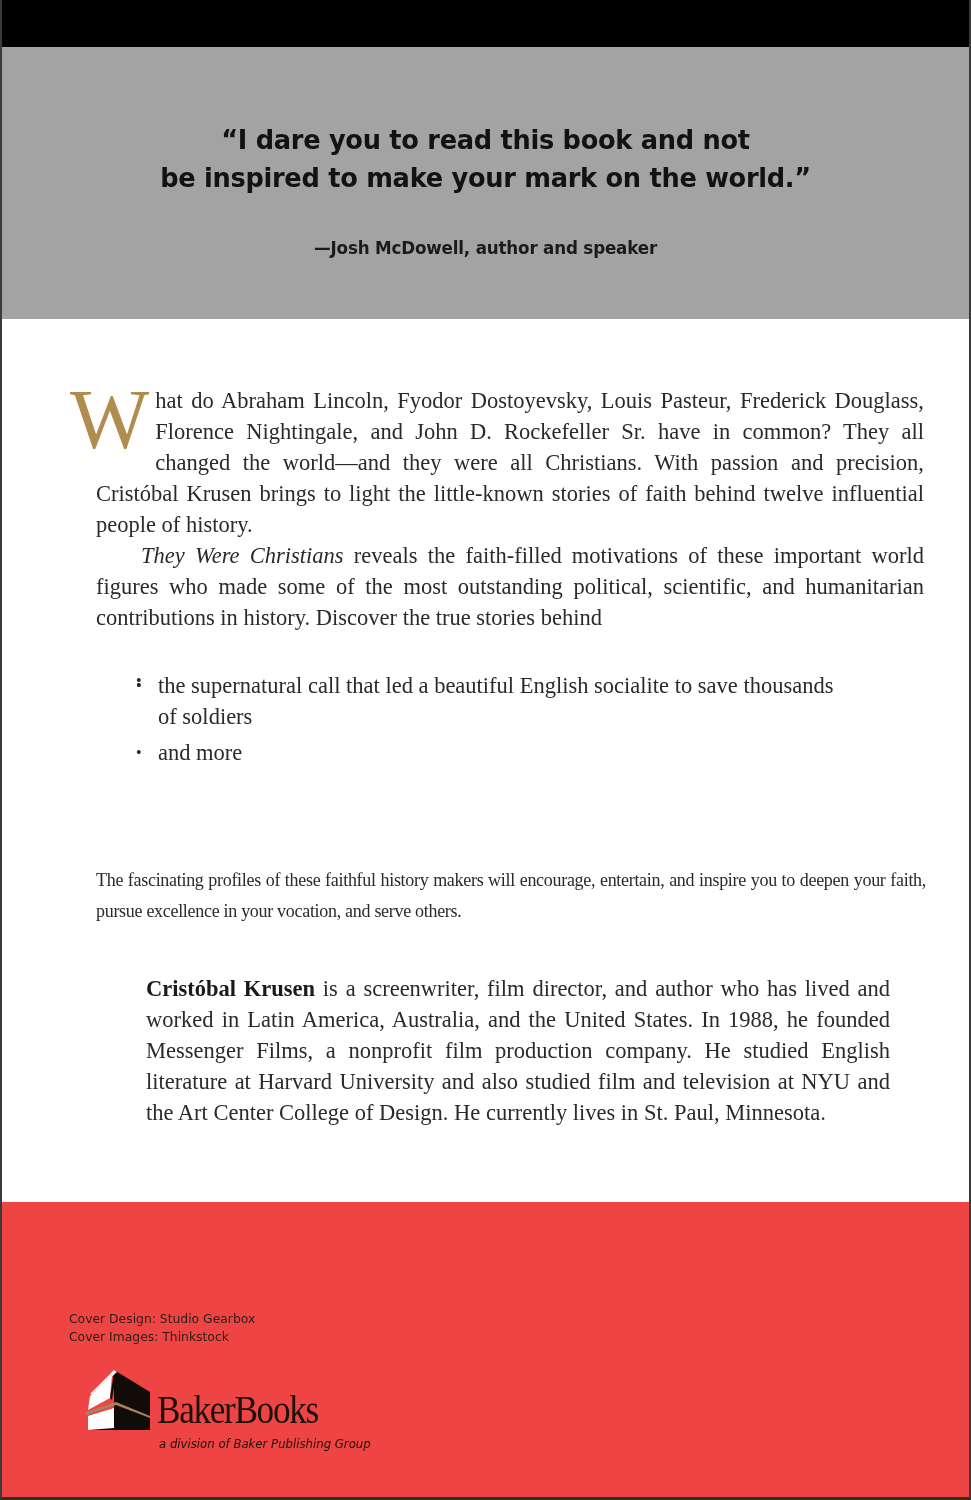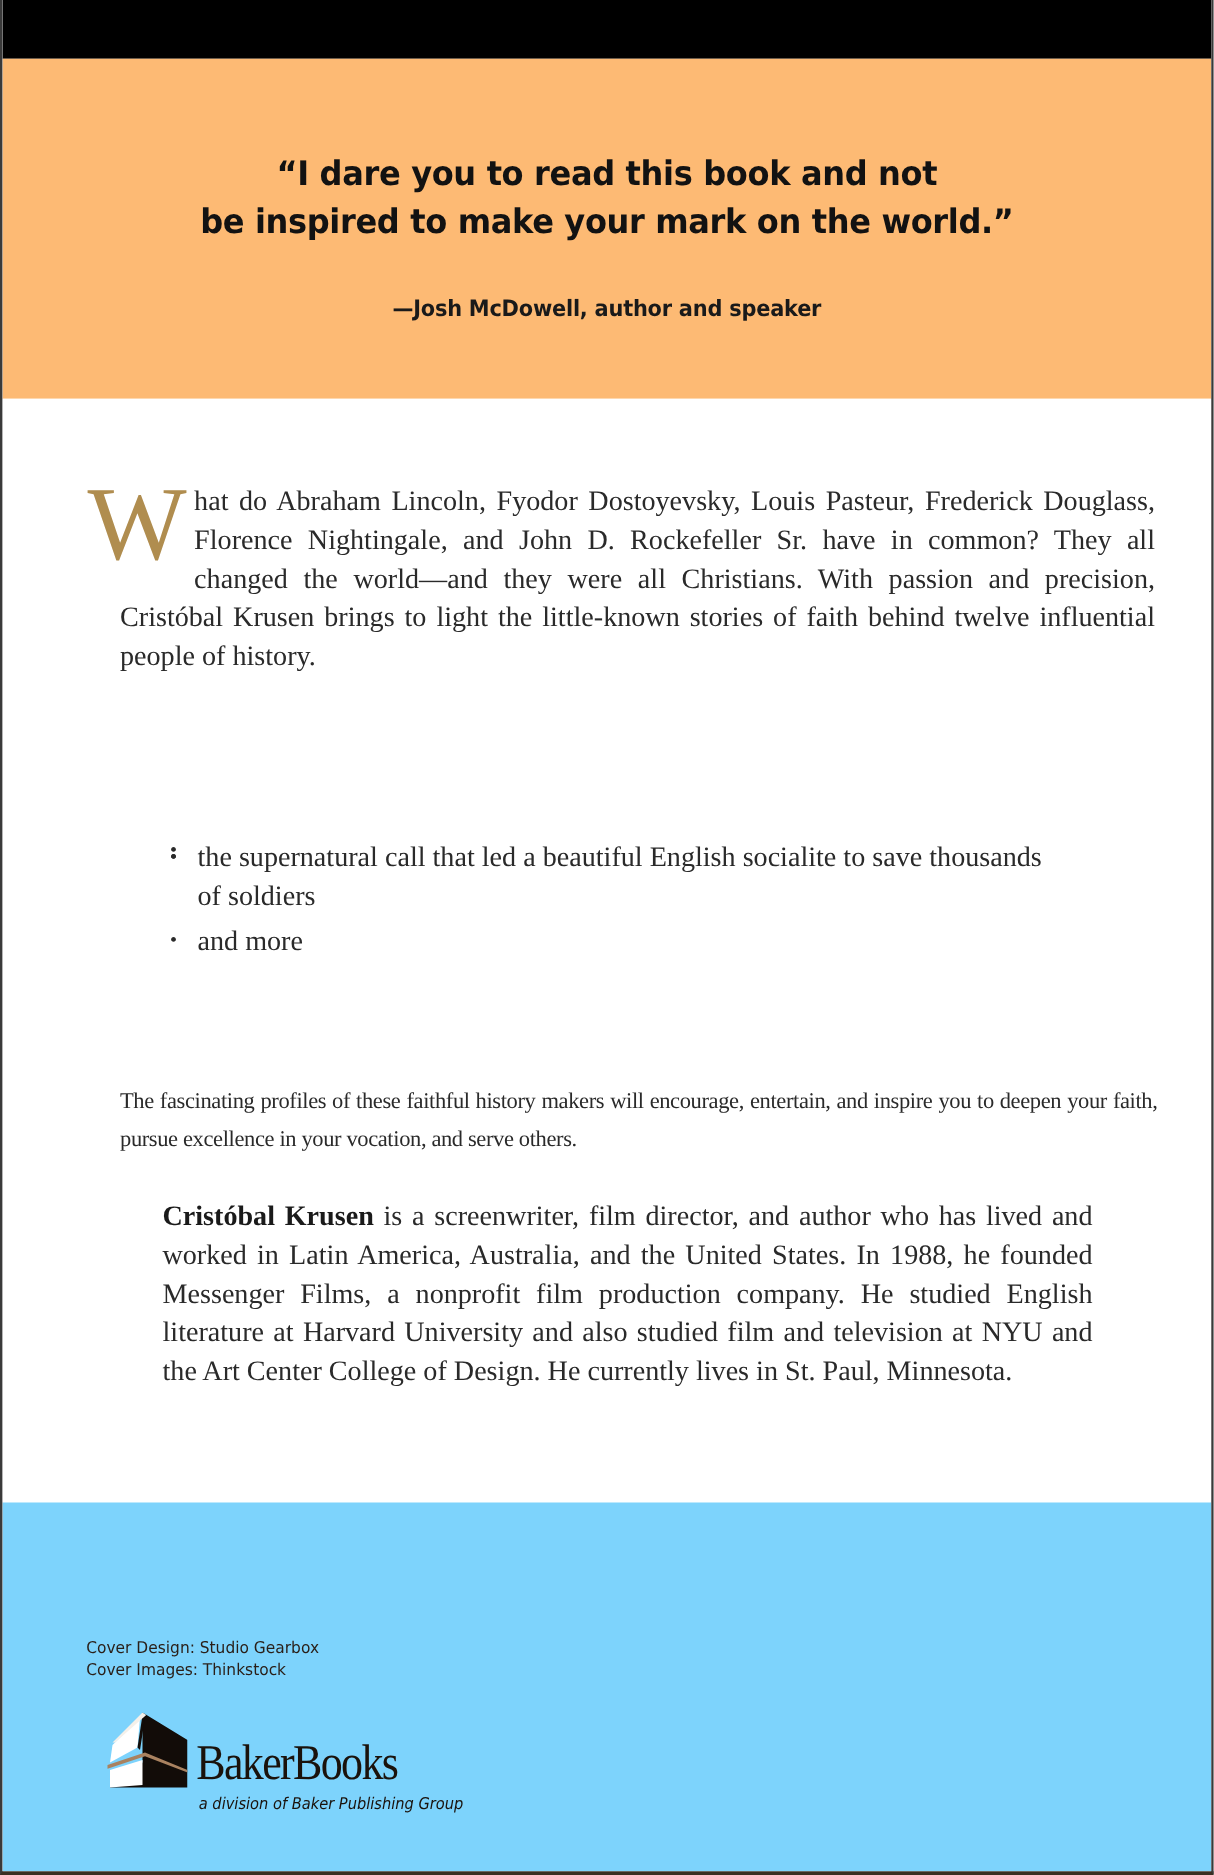--- a/index.html
+++ b/index.html
@@ -28,21 +28,21 @@
     .top-band {
       position: absolute;
       left: 0; right: 0; top: 0;
       height: 47px;
       background: #000000;
     }
     .quote-band {
       position: absolute;
       left: 0; right: 0; top: 47px;
       height: 272px;
-      background: #fdba74;
+      background: #a3a3a3;
       text-align: center;
     }
     .quote-text {
       position: absolute;
       left: 0; right: 0;
       top: 74px;
       font-family: "DejaVu Sans", sans-serif;
       font-weight: bold;
       font-size: 27px;
       line-height: 38px;
@@ -144,21 +144,21 @@
       font-size: 22.5px;
       line-height: 31px;
       text-align: justify;
     }
     .bio strong { font-weight: bold; color: #1a1a1a; }
 
     .bottom-band {
       position: absolute;
       left: 0; right: 0; top: 1202px;
       bottom: 0;
-      background: #7dd3fc;
+      background: #ef4444;
     }
     .credits {
       position: absolute;
       left: 67px;
       top: 108px;
       font-family: "DejaVu Sans", sans-serif;
       font-size: 13px;
       line-height: 18px;
       color: #2a1f18;
       transform-origin: left top;
@@ -219,41 +219,44 @@
       <span>be inspired to make your mark on the world.”</span>
     </div>
     <div class="quote-attribution">—Josh McDowell, author and speaker</div>
   </section>
 
   <section class="body-area">
     <p class="intro" style="margin:0;">
       <span class="dropcap">W</span><span>hat do Abraham Lincoln, Fyodor Dostoyevsky, Louis Pasteur, Frederick Douglass, Florence Nightingale, and John D. Rockefeller Sr. have in common? They all changed the world—and they were all Christians. With passion and precision, Cristóbal Krusen brings to light the little-known stories of faith behind twelve influential people of history.</span>
     </p>
 
+    <p class="para2" style="margin:0;">
+      <em>They Were Christians</em><span> reveals the faith-filled motivations of these important world figures who made some of the most outstanding political, scientific, and humanitarian contributions in history. Discover the true stories behind</span>
+    </p>
 
     <ul class="bullets">
       <li>
         <span class="bullet-dot">•</span>
       </li>
       <li>
         <span class="bullet-dot">•</span>
       </li>
       <li>
         <span class="bullet-dot">•</span>
         <span>the supernatural call that led a beautiful English socialite to save thousands of soldiers</span>
       </li>
       <li>
         <span class="bullet-dot">•</span>
         <span>and more</span>
       </li>
     </ul>
 
     <p class="closing" style="margin:0;">The fascinating profiles of these faithful history makers will encourage, entertain, and inspire you to deepen your faith, pursue excellence in your vocation, and serve others.</p>
 
-    <p class="bio" style="margin:0;">
+    <p class="bio" style="margin:16px;">
       <strong>Cristóbal Krusen</strong><span> is a screenwriter, film director, and author who has lived and worked in Latin America, Australia, and the United States. In 1988, he founded Messenger Films, a nonprofit film production company. He studied English literature at Harvard University and also studied film and television at NYU and the Art Center College of Design. He currently lives in St. Paul, Minnesota.</span>
     </p>
   </section>
 
   <section class="bottom-band">
     <div class="credits">
       <div>Cover Design: Studio Gearbox</div>
       <div>Cover Images: Thinkstock</div>
     </div>
 

